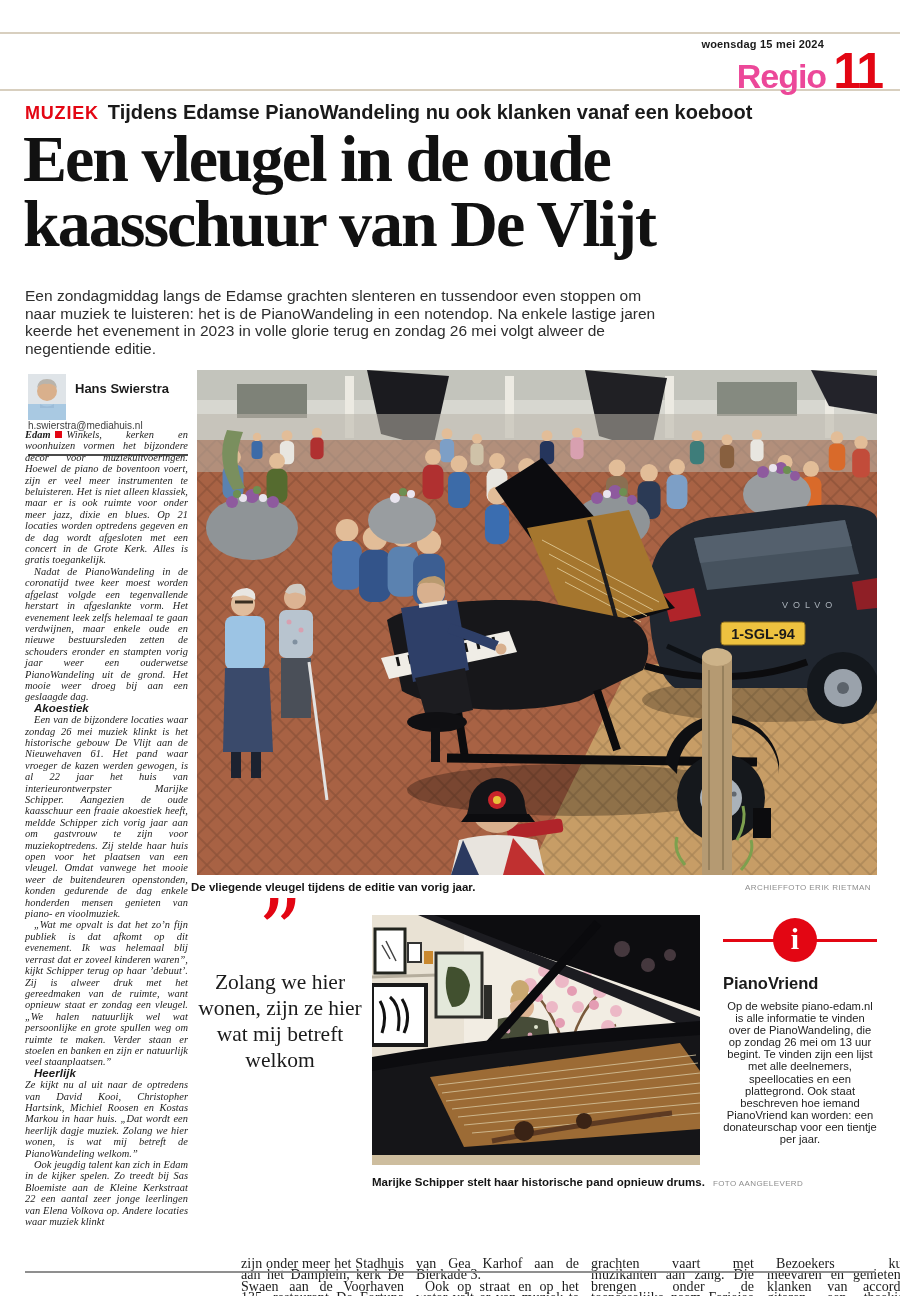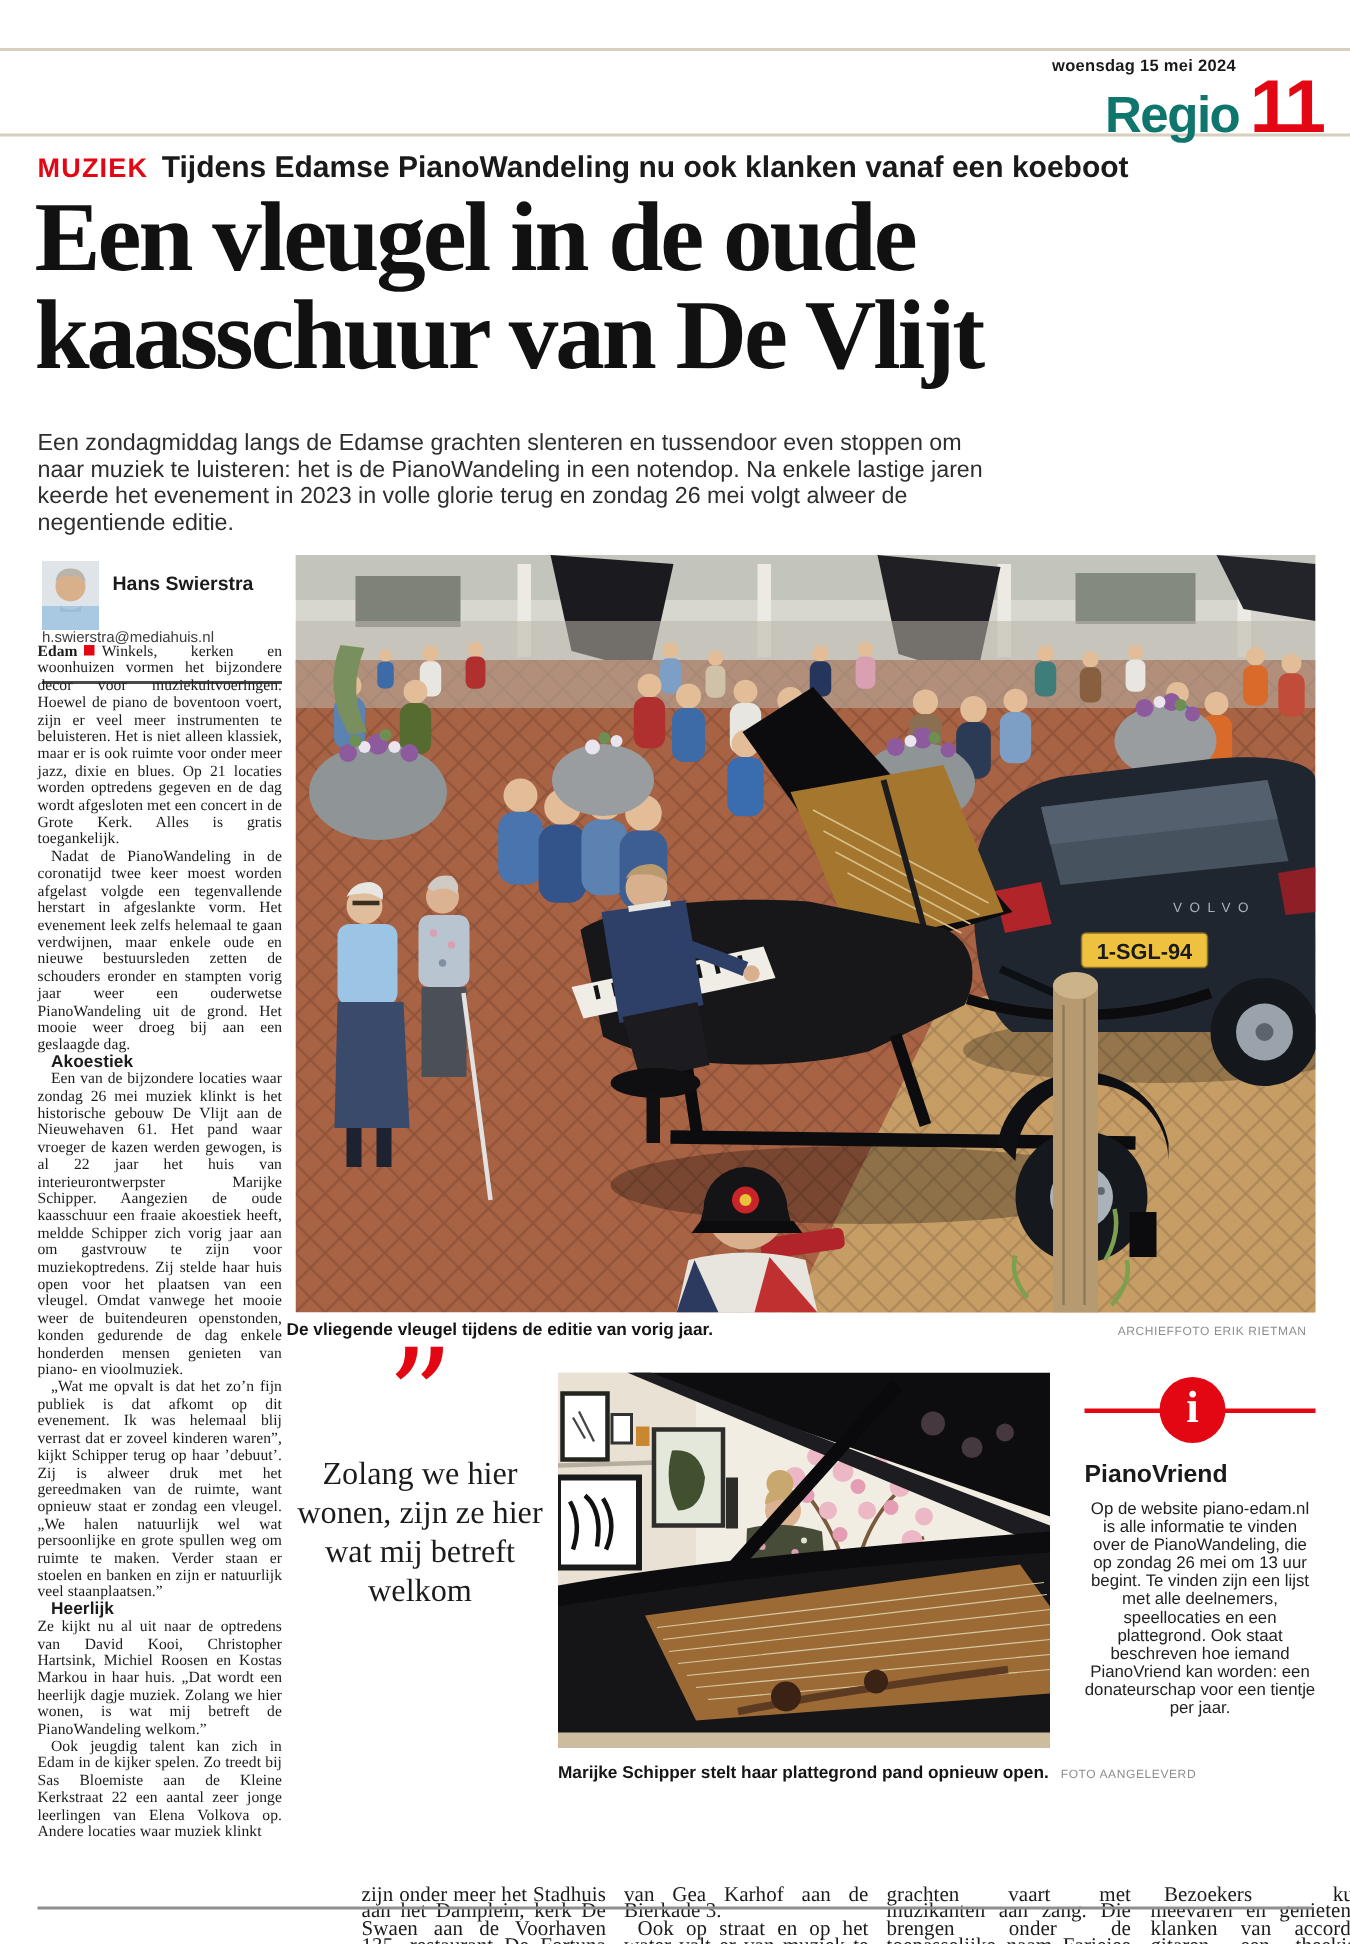--- a/index.html
+++ b/index.html
@@ -7,36 +7,36 @@
     width:900px;height:1296px;position:relative;background:#fff;overflow:hidden;
     font-family:"Liberation Sans",sans-serif;color:#1a1a1a;
   }
   .abs{position:absolute;}
   
   #rule-top{left:0;top:32px;width:900px;height:2px;background:#d8cfbf;}
   #rule-two{left:0;top:89px;width:900px;height:2px;background:#d8cfbf;}
   #masthead{right:18px;top:38px;text-align:right;}
   .m-date{font-size:11px;font-weight:bold;letter-spacing:.2px;margin-right:58px;}
   .m-row{display:flex;align-items:baseline;justify-content:flex-end;gap:7px;margin-top:1px;}
-  .m-section{font-size:34px;font-weight:bold;letter-spacing:-1px;color:#0f766e;}
+  .m-section{font-size:34px;font-weight:bold;letter-spacing:-1px;color:#ec4899;}
   .m-page{font-size:50px;font-weight:bold;letter-spacing:-2px;color:#e30613;line-height:40px;}
   
   #kicker{left:25px;top:101px;font-size:20px;font-weight:bold;white-space:nowrap;}
   #kicker .tag{color:#e30613;font-size:18px;letter-spacing:.8px;margin-right:9px;}
   #headline{left:23px;top:126px;width:856px;font-family:"Liberation Serif",serif;
     font-weight:bold;font-size:66px;line-height:65px;letter-spacing:-2px;color:#111;}
   #standfirst{left:25px;top:287px;width:645px;font-size:15.5px;line-height:17.6px;color:#2e2e2e;}
   
   #byline{left:28px;top:374px;width:160px;border-bottom:2px solid #4a4a4a;padding-bottom:23px;min-height:46px;}
   #byline svg{float:left;margin-right:9px;}
   .b-name{font-size:13px;font-weight:bold;padding-top:7px;}
   .b-mail{font-size:10px;color:#3c3c3c;}
   
   #col1{left:25px;top:429px;width:163px;font-family:"Liberation Serif",serif;
-    font-size:10.4px;line-height:11.4px;letter-spacing:.05px;text-align:justify;color:#1b1b1b;}
+    font-size:10.4px;line-height:11.4px;letter-spacing:.05px;text-align:justify;color:#1b1b1b;font-style:italic;}
   #col1 p{margin:0;text-indent:9px;}
   #col1 p.pfirst{text-indent:0;}
   .loc{font-weight:bold;}
   .redsq{display:inline-block;width:7px;height:7px;background:#e30613;margin:0 5px 0 4px;}
   .subhead{font-family:"Liberation Sans",sans-serif;font-weight:bold;font-size:11.5px;
     margin:10px 0 4px;text-indent:0;text-align:left;}
   
   #main-photo{left:197px;top:370px;width:680px;height:505px;}
   #caption-row{left:191px;top:881px;width:680px;display:flex;justify-content:space-between;align-items:center;}
   .cap{font-size:11.5px;font-weight:bold;color:#151515;}
@@ -456,21 +456,21 @@
     </g>
     <path d="M120,226 Q200,210 300,198" stroke="#5d3a22" stroke-width="5" fill="none"></path>
     <circle cx="152" cy="216" r="10" fill="#3a2315"></circle>
     <circle cx="212" cy="206" r="8" fill="#3a2315"></circle>
     <path d="M0,142 Q110,122 328,106 L328,120 Q140,132 0,156 Z" fill="#0c0c0f"></path>
   </g>
   <rect x="0" y="240" width="328" height="10" fill="#cdbd9e"></rect>
 </svg>
 
 <div class="abs" id="caption2">
-  <span class="cap">Marijke Schipper stelt haar plattegrond pand opnieuw open.</span><span class="credit">FOTO AANGELEVERD</span>
+  <span class="cap">Marijke Schipper stelt haar historische pand opnieuw drums.</span><span class="credit">FOTO AANGELEVERD</span>
 </div>
 
 <div class="abs" id="info-line"></div>
 <div class="abs" id="info-badge">i</div>
 <div class="abs" id="info-title">PianoVriend</div>
 <div class="abs" id="info-text">Op de website piano-edam.nl is alle informatie te vinden over de PianoWandeling, die op zondag 26 mei om 13 uur begint. Te vinden zijn een lijst met alle deelnemers, speellocaties en een plattegrond. Ook staat beschreven hoe iemand PianoVriend kan worden: een donateurschap voor een tientje per jaar.</div>
 
 <div class="abs cont" id="cont1">
   <p>zijn onder meer het Stadhuis aan het Damplein, kerk De Swaen aan de Voorhaven 135, restaurant De Fortuna aan de Spuistraat 3 en het atelier</p>
 </div>

